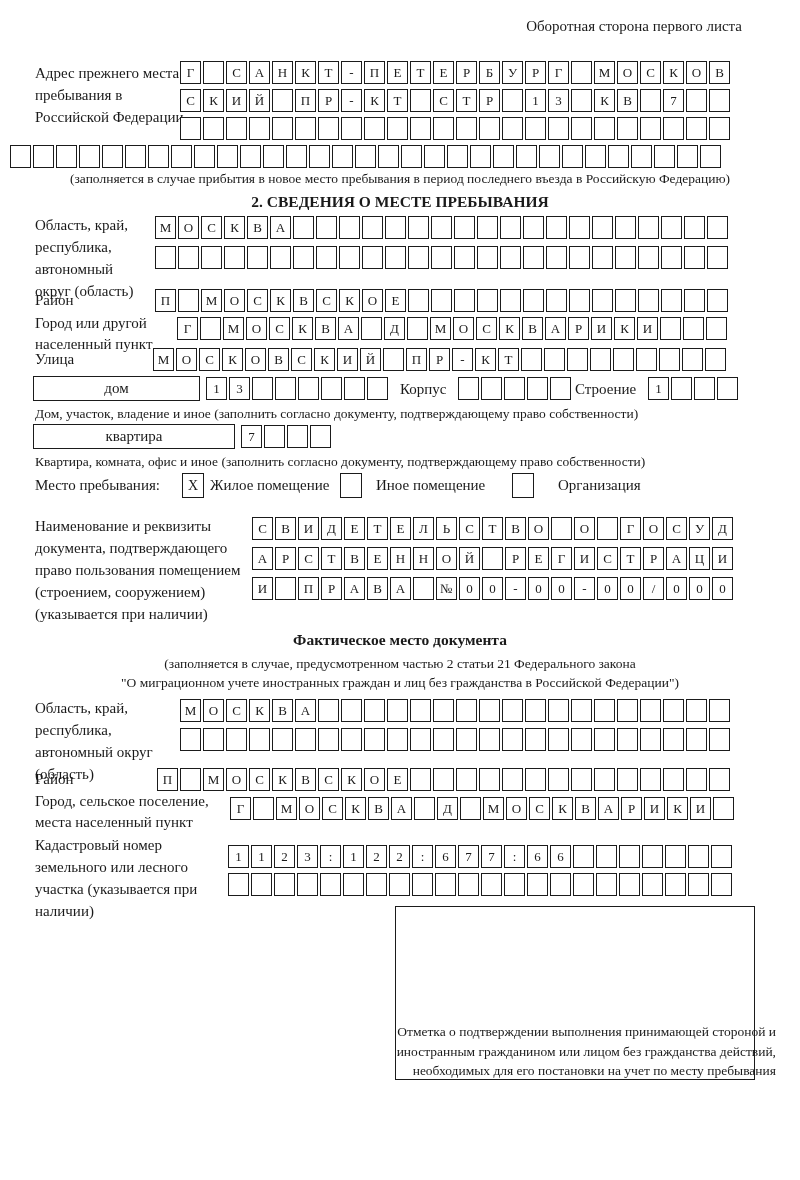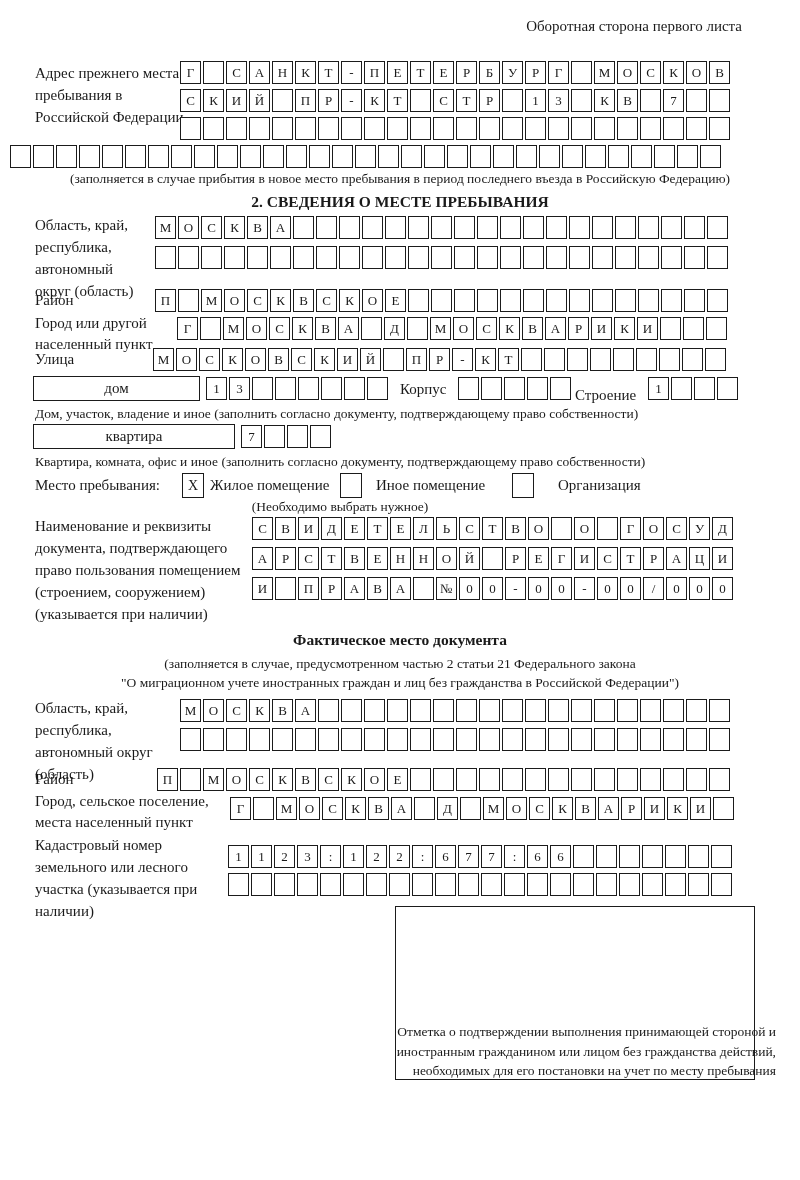--- a/index.html
+++ b/index.html
@@ -297,21 +297,21 @@
         <span class="cell"></span>
       </div>
     <div class="abs lbl" style="left:400px;top:2px;">Корпус</div>
     <div class="abs row" style="left:458px;top:1px;">
         <span class="cell"></span>
         <span class="cell"></span>
         <span class="cell"></span>
         <span class="cell"></span>
         <span class="cell"></span>
       </div>
-    <div class="abs lbl" style="left:575px;top:8px;">Строение</div>
+    <div class="abs lbl" style="left:575px;top:2px;">Строение</div>
     <div class="abs row" style="left:648px;top:1px;">
         <span class="cell">1</span>
         <span class="cell"></span>
         <span class="cell"></span>
         <span class="cell"></span>
       </div>
   </div>
   <div class="abs cap" style="left:35px;top:406px;">Дом, участок, владение и иное (заполнить согласно документу, подтверждающему право собственности)</div>
 
   <div class="abs" style="left:0;top:424px;width:800px;height:28px;">
@@ -327,21 +327,20 @@
 
   <div class="abs" style="left:0;top:473px;width:800px;height:26px;">
     <div class="abs lbl" style="left:35px;top:1px;">Место пребывания:</div>
     <span class="abs chk" style="left:182px;top:0;">X</span>
     <div class="abs lbl" style="left:210px;top:1px;">Жилое помещение</div>
     <span class="abs chk" style="left:340px;top:0;"></span>
     <div class="abs lbl" style="left:376px;top:1px;">Иное помещение</div>
     <span class="abs chk" style="left:512px;top:0;"></span>
     <div class="abs lbl" style="left:558px;top:1px;">Организация</div>
   </div>
-  <div class="abs cap" style="left:180px;top:499px;width:320px;text-align:center;">(Необходимо выбрать нужное)</div>
 
   <div class="abs lbl" style="left:35px;top:515px;width:218px;">Наименование и реквизиты документа, подтверждающего право пользования помещением (строением, сооружением) (указывается при наличии)</div>
   <div class="abs row" style="left:252px;top:517px;">
       <span class="cell">С</span>
       <span class="cell">В</span>
       <span class="cell">И</span>
       <span class="cell">Д</span>
       <span class="cell">Е</span>
       <span class="cell">Т</span>
       <span class="cell">Е</span>

